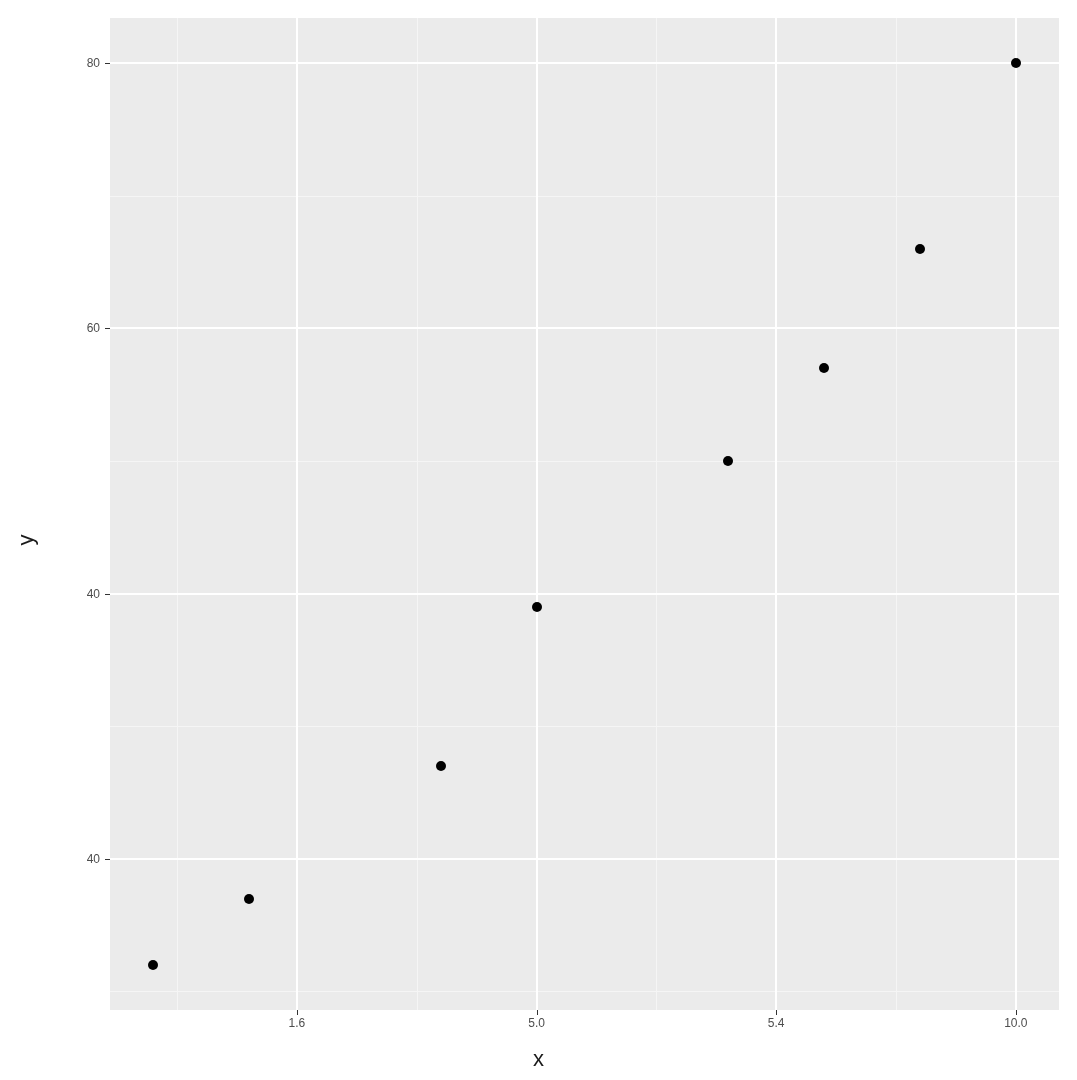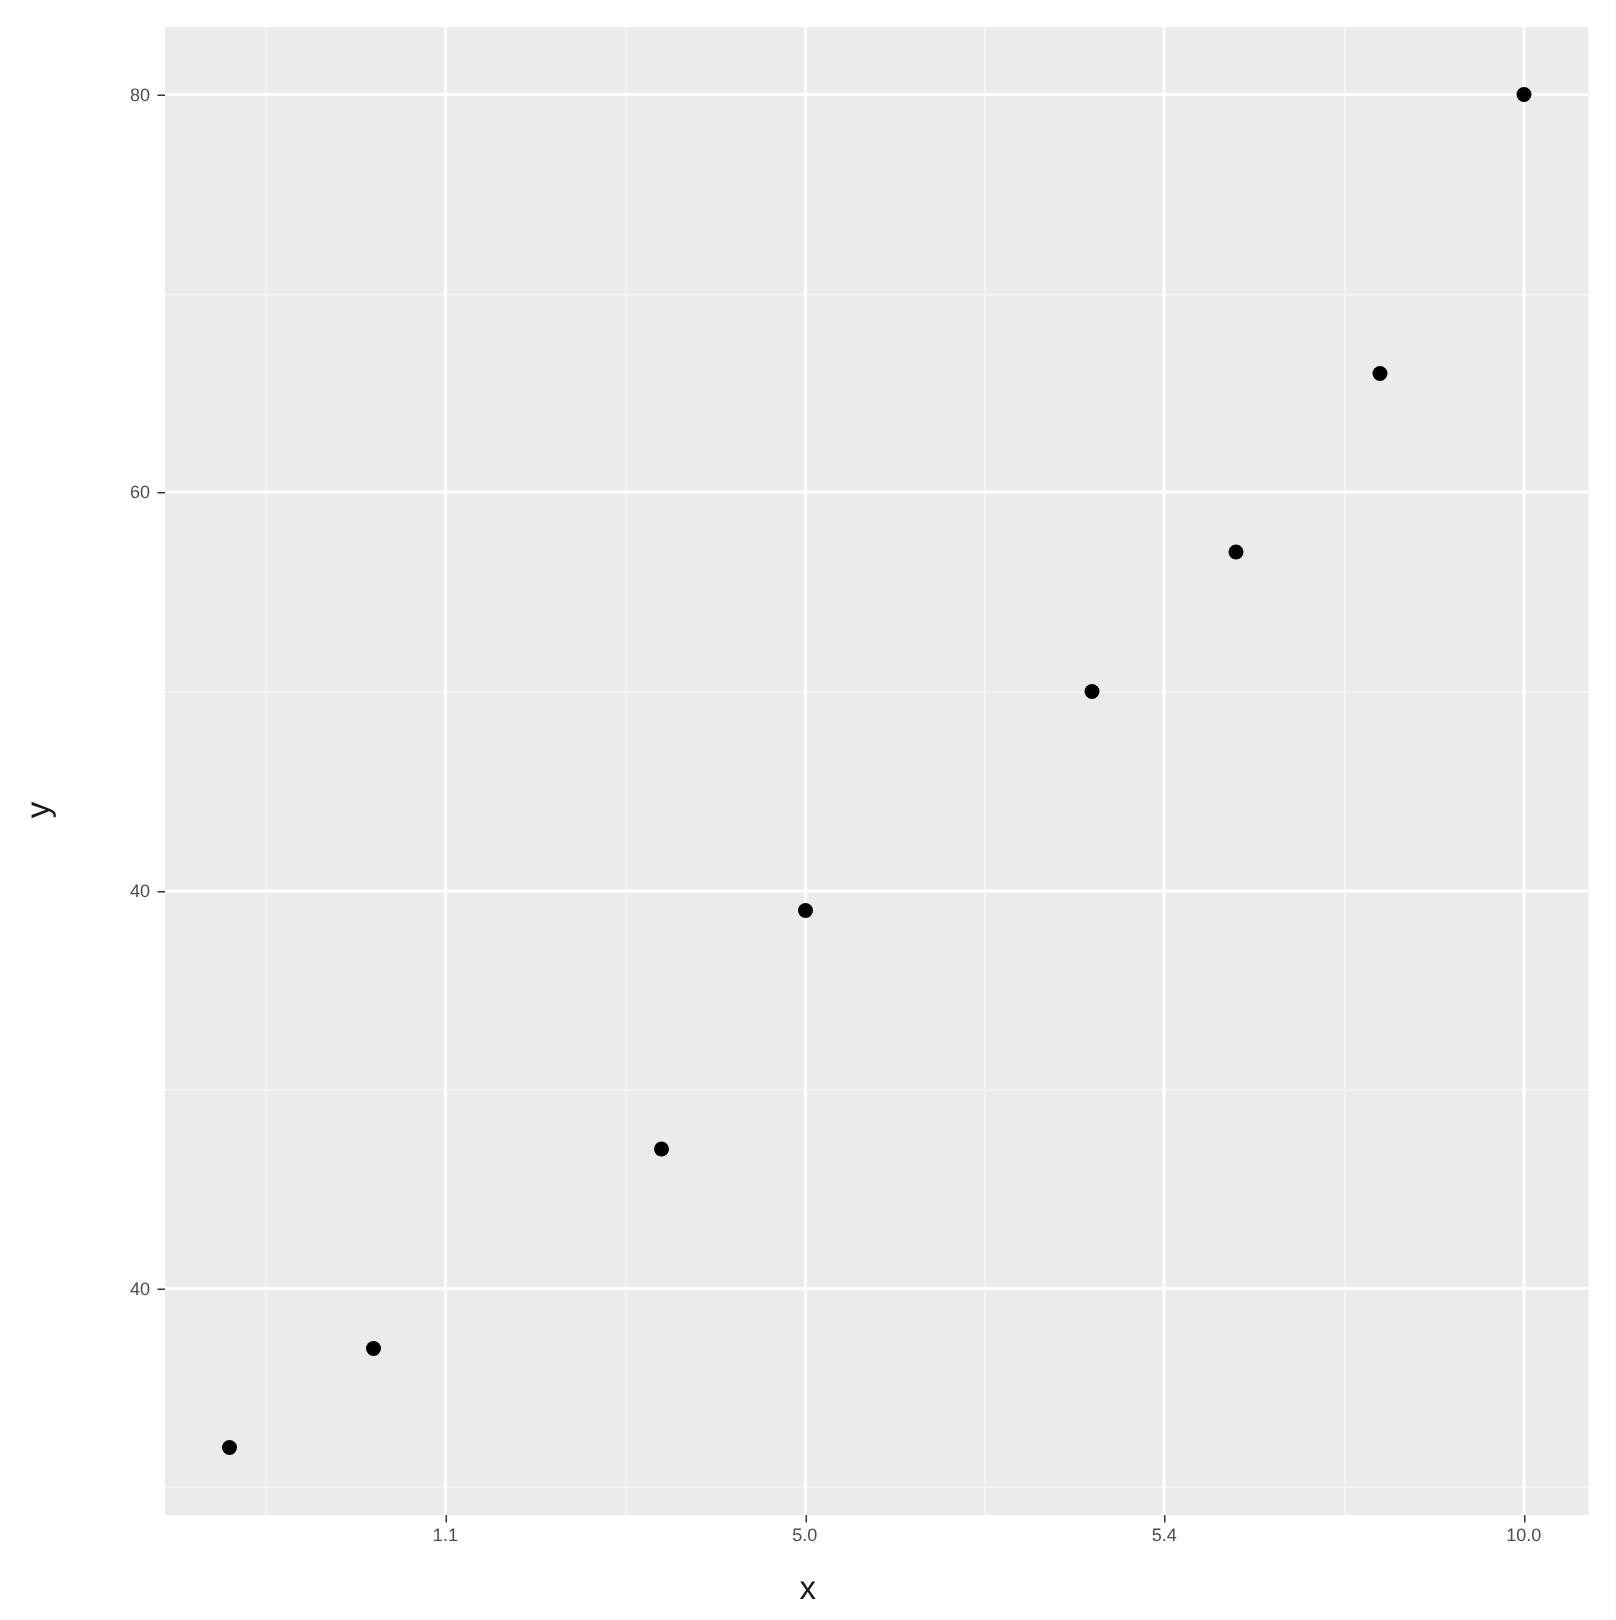--- a/index.html
+++ b/index.html
@@ -94,21 +94,21 @@
       <div class="grid-minor-v" style="left: 7.07071%;"></div>
       <div class="grid-minor-v" style="left: 32.3232%;"></div>
       <div class="grid-minor-v" style="left: 57.5758%;"></div>
       <div class="grid-minor-v" style="left: 82.8283%;"></div>
       <div class="grid-minor-h" style="top: 98.1283%;"></div>
       <div class="grid-minor-h" style="top: 71.3904%;"></div>
       <div class="grid-minor-h" style="top: 44.6524%;"></div>
       <div class="grid-minor-h" style="top: 17.9144%;"></div>
       <div class="grid-major-v" style="left: 19.697%;"></div>
       <div class="tick-mark-x" style="left: 19.697%;"></div>
-      <div class="tick-x" style="left: 19.697%;">1.1</div>
+      <div class="tick-x" style="left: 19.697%;">1.6</div>
       <div class="grid-major-v" style="left: 44.9495%;"></div>
       <div class="tick-mark-x" style="left: 44.9495%;"></div>
       <div class="tick-x" style="left: 44.9495%; text-align: center;">5.0</div>
       <div class="grid-major-v" style="left: 70.202%;"></div>
       <div class="tick-mark-x" style="left: 70.202%;"></div>
       <div class="tick-x" style="left: 70.202%;">5.4</div>
       <div class="grid-major-v" style="left: 95.4545%;"></div>
       <div class="tick-mark-x" style="left: 95.4545%;"></div>
       <div class="tick-x" style="left: 95.4545%; text-align: center;">10.0</div>
       <div class="grid-major-h" style="top: 84.7594%;"></div>

